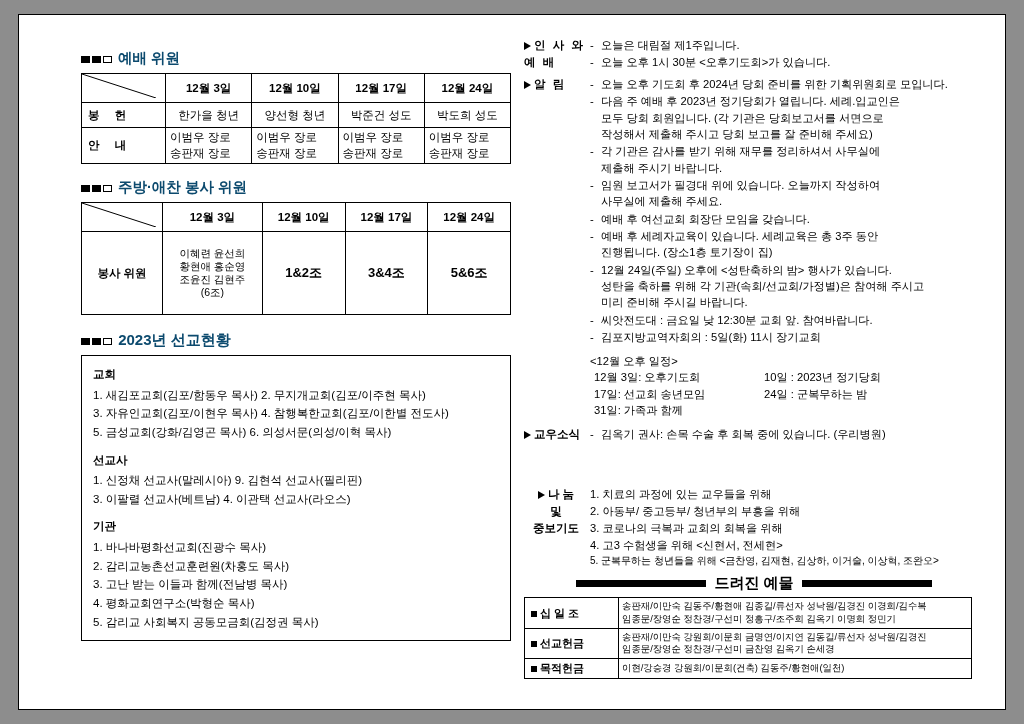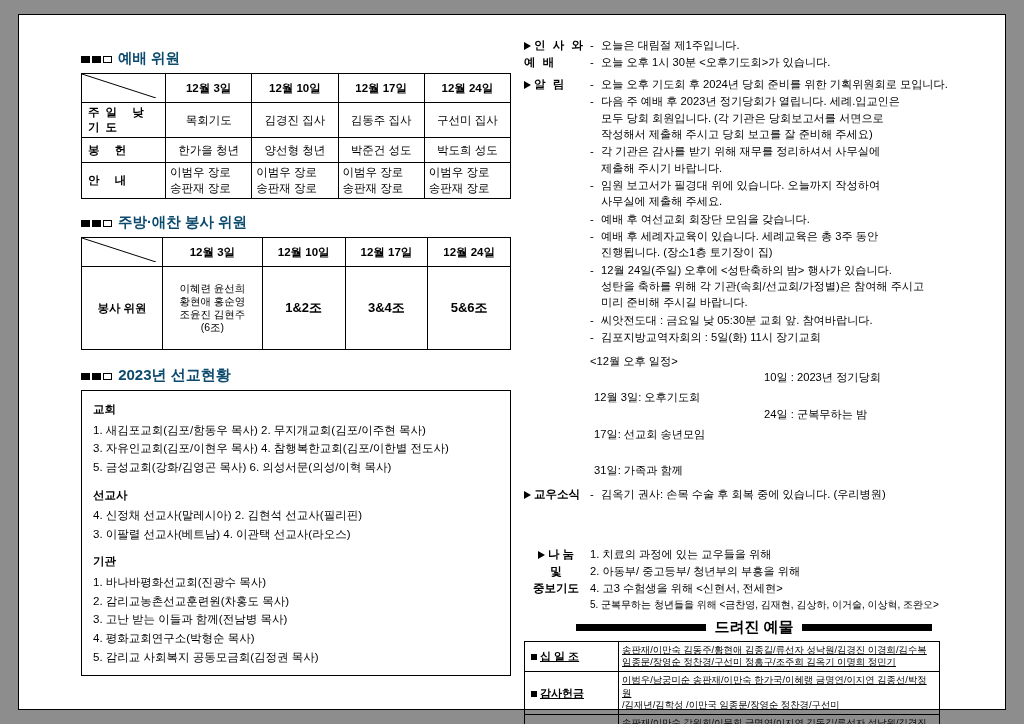--- a/index.html
+++ b/index.html
@@ -64,26 +64,26 @@
   .news .side{position:absolute;left:0;width:64px;font-weight:bold;font-size:11.5px;}
   .news .side .s1{letter-spacing:2px;}
   .news .body{margin-left:66px;}
   .news .item{display:flex;margin-bottom:1px;}
   .news .item .dash{width:11px;flex:0 0 11px;}
   .news .item .txt{flex:1;}
   .tri{display:inline-block;width:0;height:0;border-left:7px solid #000;border-top:4px solid transparent;border-bottom:4px solid transparent;margin-right:3px;vertical-align:middle;}
   .blk{margin-top:7px;}
   .sched{margin-left:4px;line-height:1.5;}
   .sched .row{display:flex;}
-  .sched .c1{width:170px;margin-top:20px;}
+  .sched .c1{width:170px;}
   .num-list{margin-left:2px;line-height:1.5;margin-top:42px;}
 
   
   .off-wrap{margin-top:6px;}
-  table.off{border-collapse:collapse;width:416px;font-size:9.4px;color:#000;text-decoration:underline;}
+  table.off{border-collapse:collapse;width:448px;font-size:9.4px;color:#000;}
   table.off td{border:1px solid #000;padding:2px 3px;vertical-align:middle;line-height:1.35;}
   table.off td.k{width:84px;font-weight:bold;font-size:11px;text-align:left;padding-left:6px;white-space:nowrap;}
   .kq{display:inline-block;width:6px;height:6px;background:#000;margin-right:3px;vertical-align:middle;}
 </style>
 </head>
 <body>
 
 <div class="page">
 
   <div class="col-left">
@@ -100,27 +100,20 @@
           <svg width="74" height="24">
                 <line x1="0" y1="0" x2="74" y2="24" stroke="#000" stroke-width="1"></line>
               </svg>
         </td>
         <td class="hd">12월 3일</td>
         <td class="hd">12월 10일</td>
         <td class="hd">12월 17일</td>
         <td class="hd">12월 24일</td>
       </tr>
       <tr>
-        <td class="lbl">주일 낮 기도</td>
-        <td>목회기도</td>
-        <td>김경진 집사</td>
-        <td>김동주 집사</td>
-        <td>구선미 집사</td>
-      </tr>
-      <tr>
         <td class="lbl">봉        헌</td>
         <td>한가을 청년</td>
         <td>양선형 청년</td>
         <td>박준건 성도</td>
         <td>박도희 성도</td>
       </tr>
       <tr>
         <td class="lbl">안        내</td>
         <td class="two" style="white-space:pre-line;text-align:left;padding-left:4px;">이범우 장로
 송판재 장로</td>
@@ -172,21 +165,21 @@
 
     <div class="mission-box">
       <div class="grp">
         <div class="grp-h">교회</div>
         <div class="ln">1. 새김포교회(김포/함동우 목사) 2. 무지개교회(김포/이주현 목사)</div>
         <div class="ln">3. 자유인교회(김포/이현우 목사) 4. 참행복한교회(김포/이한별 전도사)</div>
         <div class="ln">5. 금성교회(강화/김영곤 목사)     6. 의성서문(의성/이혁 목사)</div>
       </div>
       <div class="grp">
         <div class="grp-h">선교사</div>
-        <div class="ln">4. 신정채 선교사(말레시아)          2. 김현석 선교사(필리핀)</div>
+        <div class="ln">1. 신정채 선교사(말레시아)          9. 김현석 선교사(필리핀)</div>
         <div class="ln">3. 이팔렬 선교사(베트남)            4. 이관택 선교사(라오스)</div>
       </div>
       <div class="grp">
         <div class="grp-h">기관</div>
         <div class="ln">1. 바나바평화선교회(진광수 목사)</div>
         <div class="ln">2. 감리교농촌선교훈련원(차홍도 목사)</div>
         <div class="ln">3. 고난 받는 이들과 함께(전남병 목사)</div>
         <div class="ln">4. 평화교회연구소(박형순 목사)</div>
         <div class="ln">5. 감리교 사회복지 공동모금회(김정권 목사)</div>
       </div>
@@ -246,21 +239,21 @@
 진행됩니다. (장소1층 토기장이 집)</div>
             </div>
           <div class="item">
               <div class="dash">-</div>
               <div class="txt" style="white-space:pre-line;">12월 24일(주일) 오후에 &lt;성탄축하의 밤&gt; 행사가 있습니다.
 성탄을 축하를 위해 각 기관(속회/선교회/가정별)은 참여해 주시고
 미리 준비해 주시길 바랍니다.</div>
             </div>
           <div class="item">
               <div class="dash">-</div>
-              <div class="txt" style="white-space:pre-line;">씨앗전도대 : 금요일 낮 05:30분 교회 앞. 참여바랍니다.</div>
+              <div class="txt" style="white-space:pre-line;">씨앗전도대 : 금요일 낮 12:30분 교회 앞. 참여바랍니다.</div>
             </div>
           <div class="item">
               <div class="dash">-</div>
               <div class="txt" style="white-space:pre-line;">김포지방교역자회의 : 5일(화) 11시 장기교회</div>
             </div>
 
           <div class="blk">
             <div>&lt;12월 오후 일정&gt;</div>
             <div class="sched">
               <div class="row">
@@ -290,43 +283,39 @@
         </div>
       </div>
 
       <div style="position:relative;margin-top:7px;">
         <div class="side" style="top:0;white-space:pre-line;text-align:center;"><span class="tri"></span><span>나 눔
 및
 중보기도</span></div>
         <div class="body num-list">
           <div>1. 치료의 과정에 있는 교우들을 위해</div>
           <div>2. 아동부/ 중고등부/ 청년부의 부흥을 위해</div>
+          <div>3. 코로나의 극복과 교회의 회복을 위해</div>
           <div>4. 고3 수험생을 위해 &lt;신현서, 전세현&gt;</div>
           <div style="font-size:10px;">5. 군복무하는 청년들을 위해 &lt;금찬영, 김재현, 김상하, 이거술, 이상혁, 조완오&gt;</div>
         </div>
       </div>
     </div>
 
     <div class="off-wrap">
       <div class="rt-head">
         <div class="bar"></div>
         <div class="rt-title">드려진 예물</div>
         <div class="bar r"></div>
       </div>
       <table class="off">
         <tbody>
             <tr>
           <td class="k"><span class="kq"></span><span>십 일 조</span></td>
           <td style="white-space:pre-line;">송판재/이만숙 김동주/황현애 김종길/류선자 성낙원/김경진 이경희/김수복
 임종문/장영순 정찬경/구선미 정홍구/조주희 김옥기 이명희 정민기</td>
-        </tr>
-        <tr>
-          <td class="k"><span class="kq"></span><span>감사헌금</span></td>
-          <td style="white-space:pre-line;">이범우/남궁미순 송판재/이만숙 한가국/이혜랭 금명연/이지연 김종선/박정원
-/김재년/김학성 /이만국 임종문/장영순 정찬경/구선미</td>
         </tr>
         <tr>
           <td class="k"><span class="kq"></span><span>선교헌금</span></td>
           <td style="white-space:pre-line;">송판재/이만숙 강원회/이문회 금명연/이지연 김동길/류선자 성낙원/김경진
 임종문/장영순 정찬경/구선미 금찬영 김옥기 손세경</td>
         </tr>
         <tr>
           <td class="k"><span class="kq"></span><span>목적헌금</span></td>
           <td>이현/강승경 강원회/이문회(건축) 김동주/황현애(일천)</td>
         </tr>

